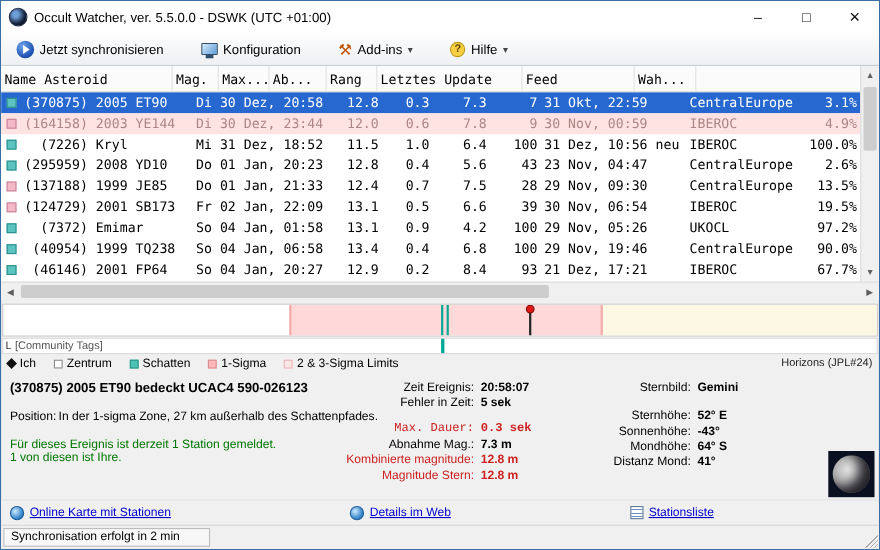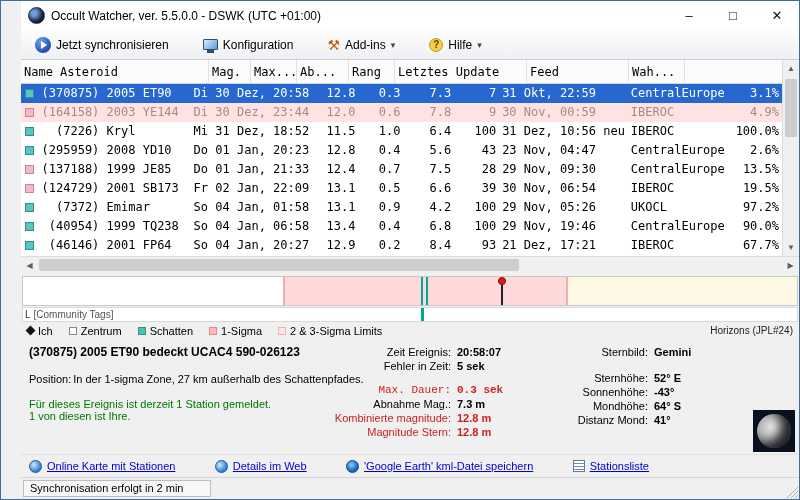--- a/index.html
+++ b/index.html
@@ -7,21 +7,20 @@
   body {
     width:800px; height:500px; overflow:hidden;
     font-family:"Liberation Sans", sans-serif;
     background:#f0f0f0; color:#000;
   }
   .window {
     width:800px; height:500px;
     border:1px solid #3a6ea5;
     display:flex; flex-direction:column;
     background:#f0f0f0;
-    padding-left:20px;
   }
   
   .titlebar { flex:0 0 29px; background:#ffffff; display:flex; align-items:center; padding-left:7px; }
   .app-icon {
     width:17px; height:17px; border-radius:50%; margin-right:6px; flex:0 0 17px;
     background:radial-gradient(circle at 35% 35%, #6f9fd8 0 18%, #16233f 60%, #000 100%);
     border:1px solid #23304d;
   }
   .title { font-size:12px; }
   .win-controls { margin-left:auto; display:flex; height:100%; }
@@ -42,21 +41,21 @@
   .icon-config::after { content:""; position:absolute; left:3px; bottom:-4px; width:7px; height:3px; background:#33506b; }
   .icon-wrench { color:#c25500; font-size:14px; line-height:14px; }
   .icon-help { width:14px; height:14px; border-radius:50%; background:#f8cf43; border:1px solid #c09a1e; color:#5a4300; font-weight:bold; font-size:10px; display:flex; align-items:center; justify-content:center; }
   .caret { font-size:9px; color:#444; }
   
   .grid { flex:0 0 196px; display:flex; background:#fff; }
   .grid-main { flex:1 1 auto; overflow:hidden; display:flex; flex-direction:column; }
   .mono { font-family:"DejaVu Sans Mono", monospace; }
   .thead { flex:0 0 24px; display:flex; align-items:stretch; background:#fbfbfb; border-bottom:1px solid #d4d4d4; font-size:12px; }
   .hcell { display:flex; align-items:center; padding:0 3px; border-right:1px solid #e2e2e2; white-space:pre; overflow:hidden; }
-  .h-name{width:188px;} .h-datum{width:130px;} .h-mag{width:42px;} .h-max{width:46px;}
+  .h-name{width:156px;} .h-datum{width:130px;} .h-mag{width:42px;} .h-max{width:46px;}
   .h-ab{width:52px;} .h-rang{width:46px;} .h-update{width:132px;} .h-feed{width:102px;text-align:center;} .h-wahr{width:56px;}
   .tbody { flex:1 1 auto; }
   .trow { height:19px; line-height:19px; display:flex; font-size:12px; white-space:pre;justify-content:space-between; }
   .cell { padding:0 3px; overflow:hidden; }
   .c-icon{width:18px; text-align:center; padding:0;}
   .c-name{width:156px;} .c-datum{width:130px;}
   .c-mag{width:42px; text-align:right;} .c-max{width:46px; text-align:right;}
   .c-ab{width:52px; text-align:right;} .c-rang{width:46px; text-align:right;}
   .c-update{width:132px;} .c-feed{width:102px;} .c-wahr{width:56px; text-align:right;}
   .trow.selected { background:#2668cf; color:#fff; }
@@ -283,24 +282,20 @@
   <div class="links">
       <a class="link-item" href="#">
         <span class="licon globe"></span>
         <span class="link-text">Online Karte mit Stationen</span>
       </a>
       <a class="link-item" href="#">
         <span class="licon globe"></span>
         <span class="link-text">Details im Web</span>
       </a>
       <a class="link-item" href="#">
-        <span class="licon earth"></span>
-        <span class="link-text">'Google Earth' kml-Datei speichern</span>
-      </a>
-      <a class="link-item" href="#">
         <span class="licon list"></span>
         <span class="link-text">Stationsliste</span>
       </a>
     </div>
 
   <div class="statusbar">
     <div class="status-cell">Synchronisation erfolgt in 2 min</div>
     <div class="grip"></div>
   </div>
 

